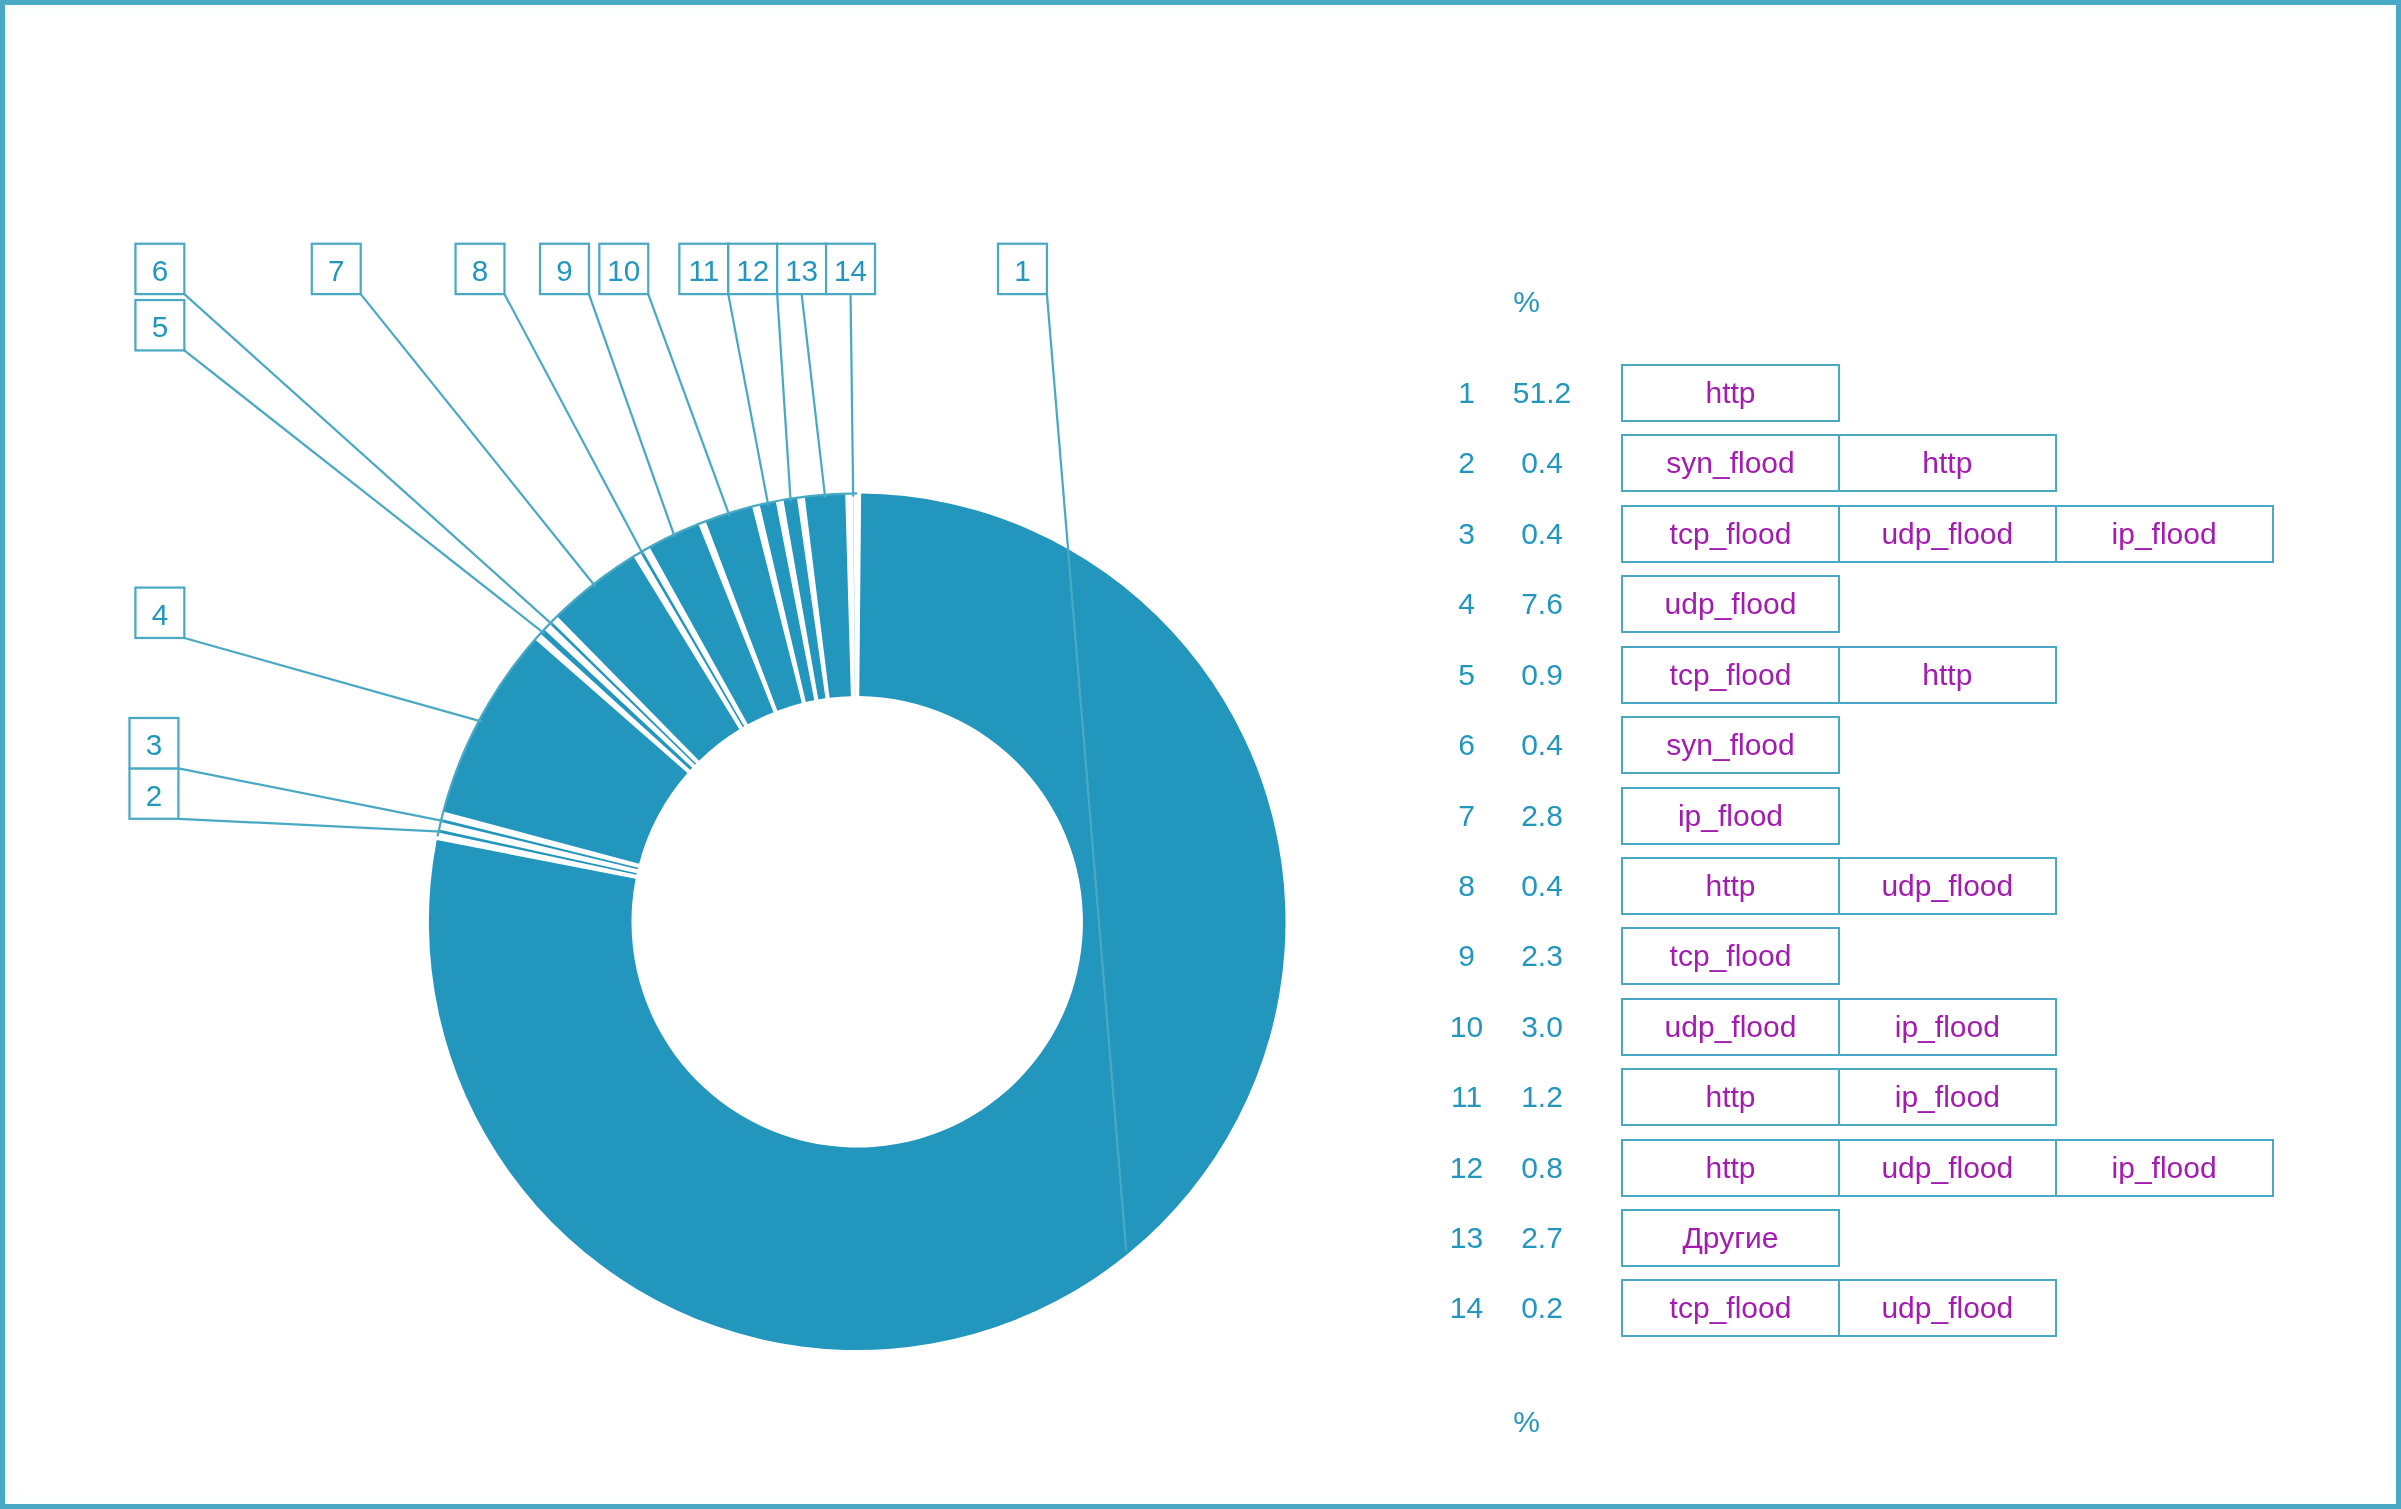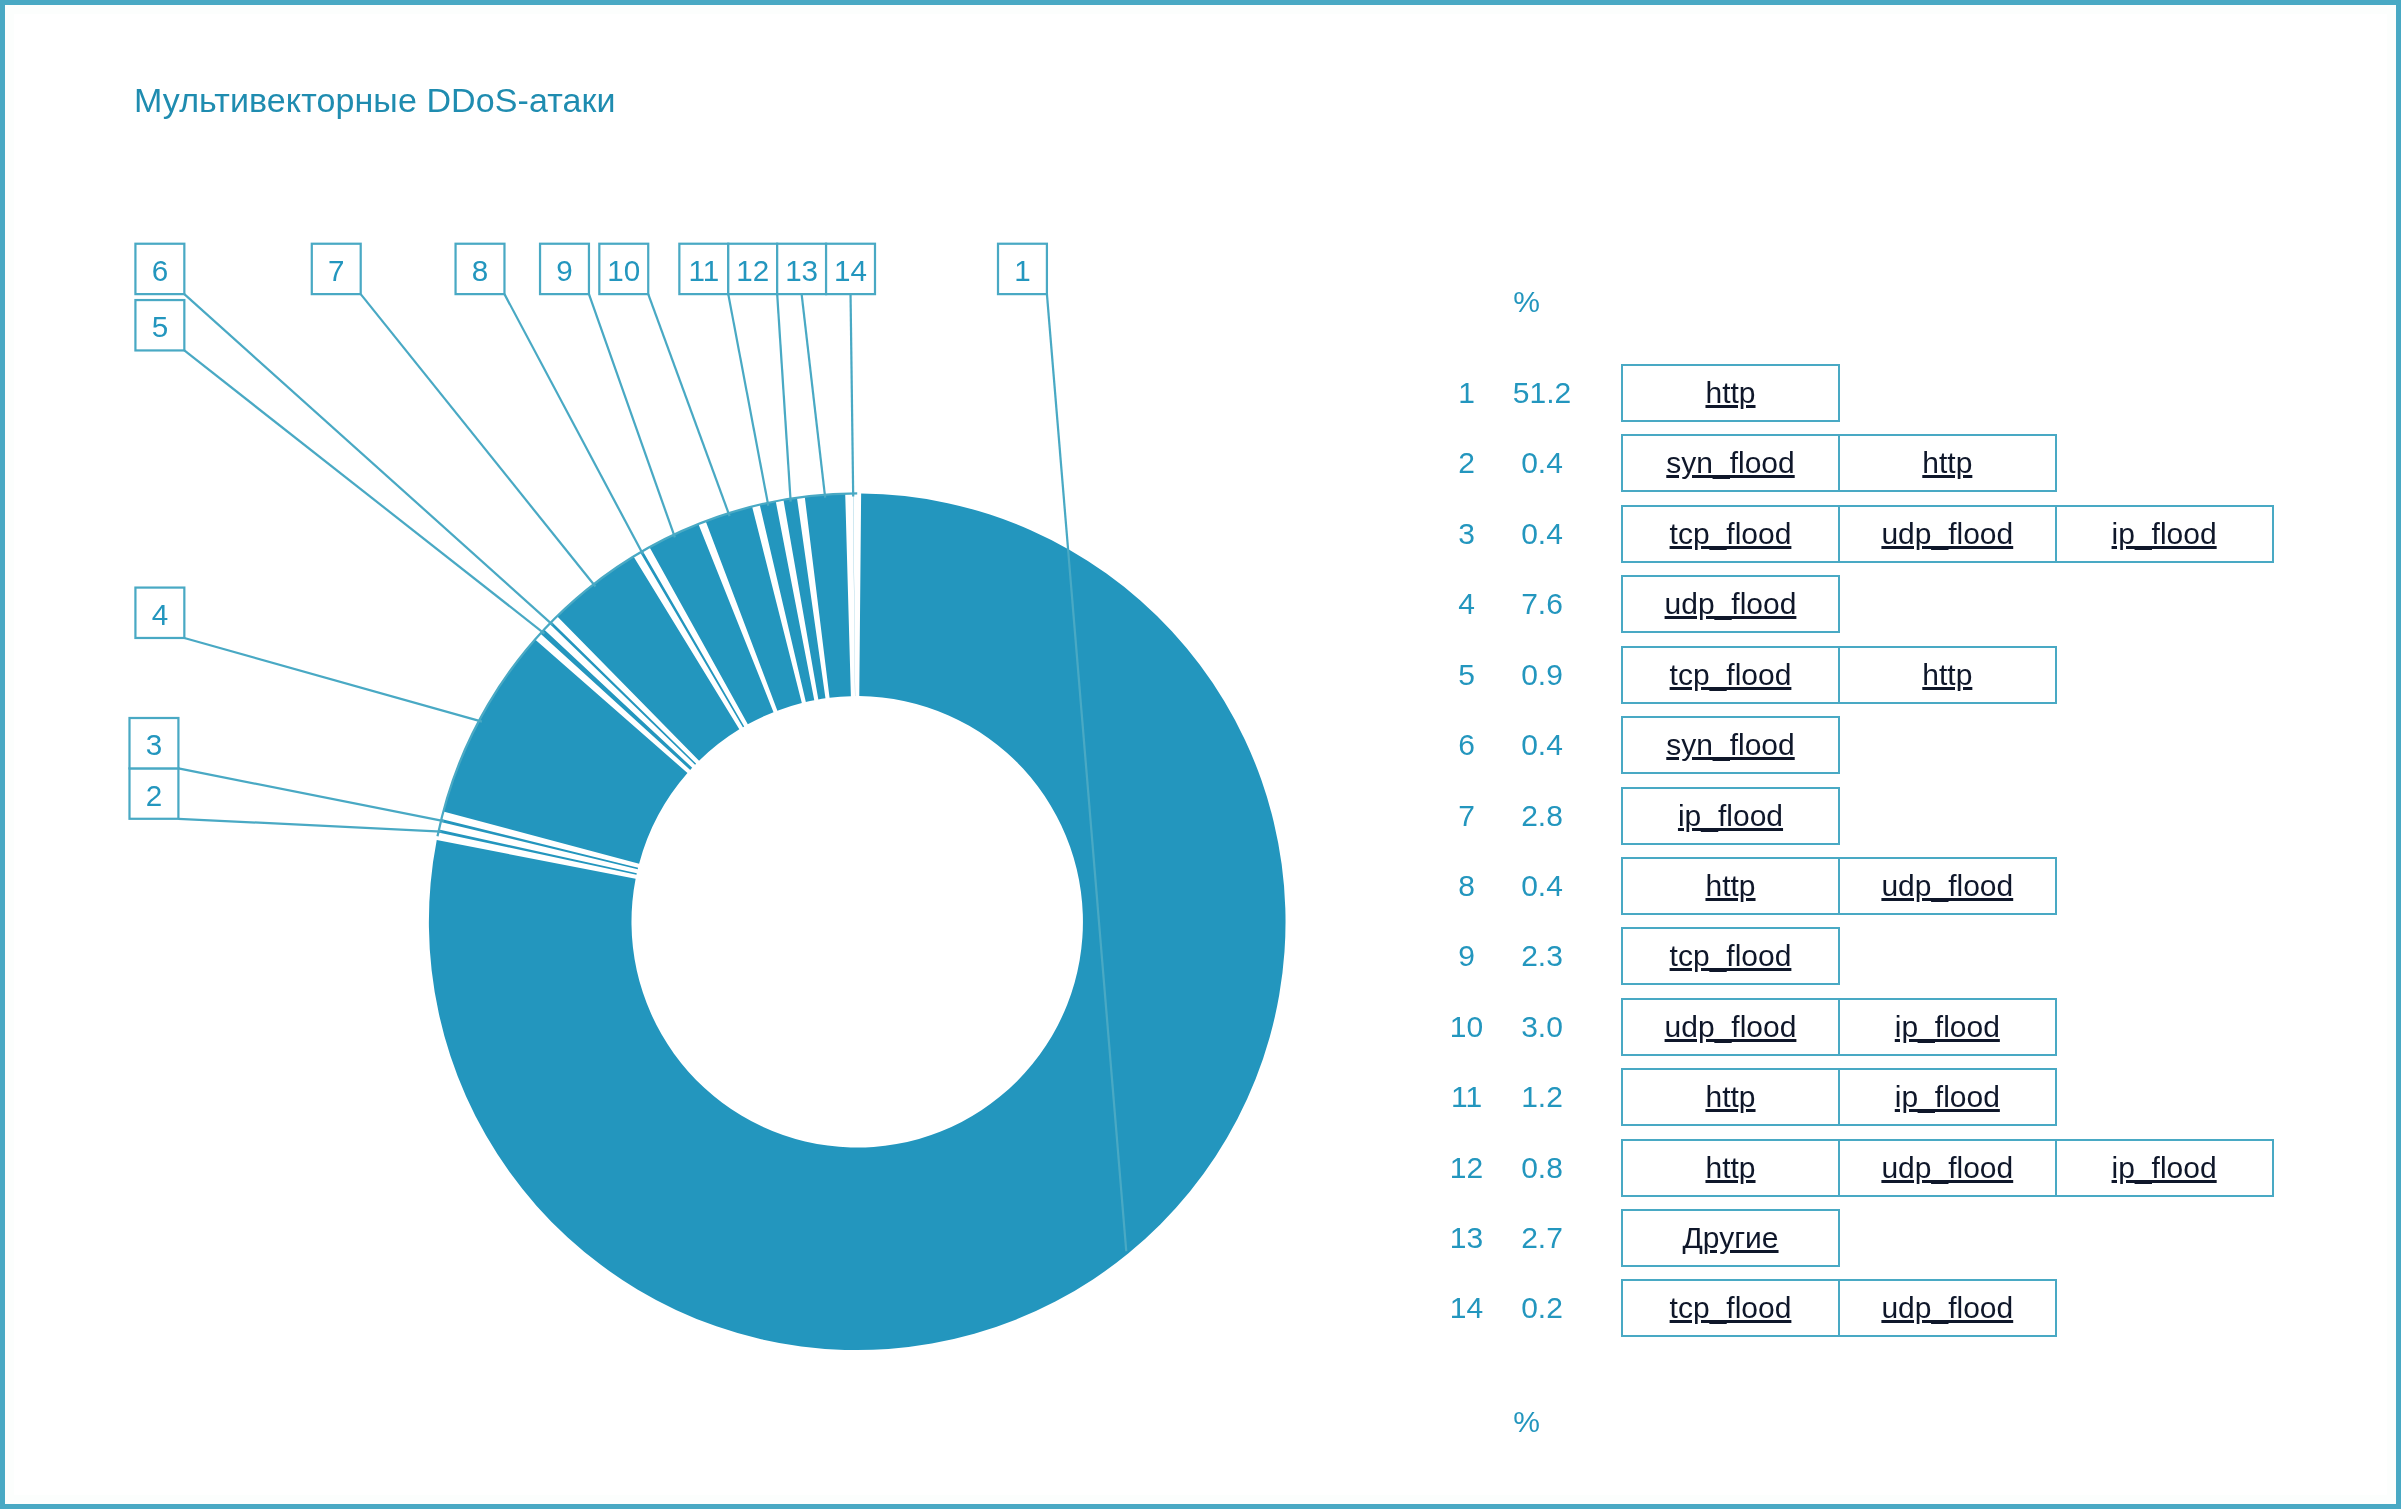--- a/index.html
+++ b/index.html
@@ -105,37 +105,35 @@
   .t-cells {
     display: flex;
     margin-left: 27px;
   }
   .t-cell {
     width: 219px;
     box-sizing: border-box;
     border: 2.2px solid #49a9c4;
     margin-left: -2.2px;
     font-size: 30px;
-    color: #0f172a;
+    color: #a21caf;
     display: flex;
     align-items: center;
     justify-content: center;
     background: #ffffff;
-    text-decoration: underline;
   }
   .t-cell:first-child { margin-left: 0; }
 </style>
 </head>
 <body>
 
 <div id="page">
 
   <div id="inner-frame"></div>
 
-  <div id="chart-title">Мультивекторные DDoS-атаки</div>
 
   <svg class="layer" viewBox="0 0 3240 2036">
     <g id="donut-slices">
         <path d="M 1155.2961275038178 659.0242643211885 A 578 578 0 1 1 582.6098657190253 1126.7619143824718 L 850.9853992339263 1178.9045288795626 A 304.606 304.606 0 1 0 1152.791059194512 932.4067872972664 Z" fill="#2396be"></path>
         <path d="M 584.7252447602037 1116.383039797098 A 578 578 0 0 1 585.5593472170403 1112.5381605232092 L 852.5397759833803 1171.4086105957313 A 304.606 304.606 0 0 0 852.1002039886273 1173.4348619730706 Z" fill="#2396be"></path>
         <path d="M 587.9348803077727 1102.2157233748605 A 578 578 0 0 1 588.8653415292355 1098.3930194294007 L 854.2820349859071 1163.9541212392942 A 304.606 304.606 0 0 0 853.7916819221962 1165.9686862185515 Z" fill="#2396be"></path>
         <path d="M 591.4995282319056 1088.1335395906249 A 578 578 0 0 1 715.3368339313752 856.01190036538 L 920.9325114818348 1036.2192714925552 A 304.606 304.606 0 0 0 855.6702513782143 1158.5473753642593 Z" fill="#2396be"></path>
         <path d="M 722.3914014693503 848.1107015323594 A 578 578 0 0 1 727.5184393743272 842.5467950044062 L 927.3522175502704 1029.123160967322 A 304.606 304.606 0 0 0 924.6502685743476 1032.0553397075535 Z" fill="#2396be"></path>
         <path d="M 734.8177085620488 834.8710842573838 A 578 578 0 0 1 737.5645102682504 832.0543656122073 L 932.646496911368 1023.5936506776333 A 304.606 304.606 0 0 0 931.1989324121997 1025.0780614036412 Z" fill="#2396be"></path>
         <path d="M 745.0543656122068 824.5645102682508 A 578 578 0 0 1 848.1248614912445 744.0949373861943 L 990.9118020058859 977.2390320025245 A 304.606 304.606 0 0 0 936.5936506776329 1019.6464969113682 Z" fill="#2396be"></path>

